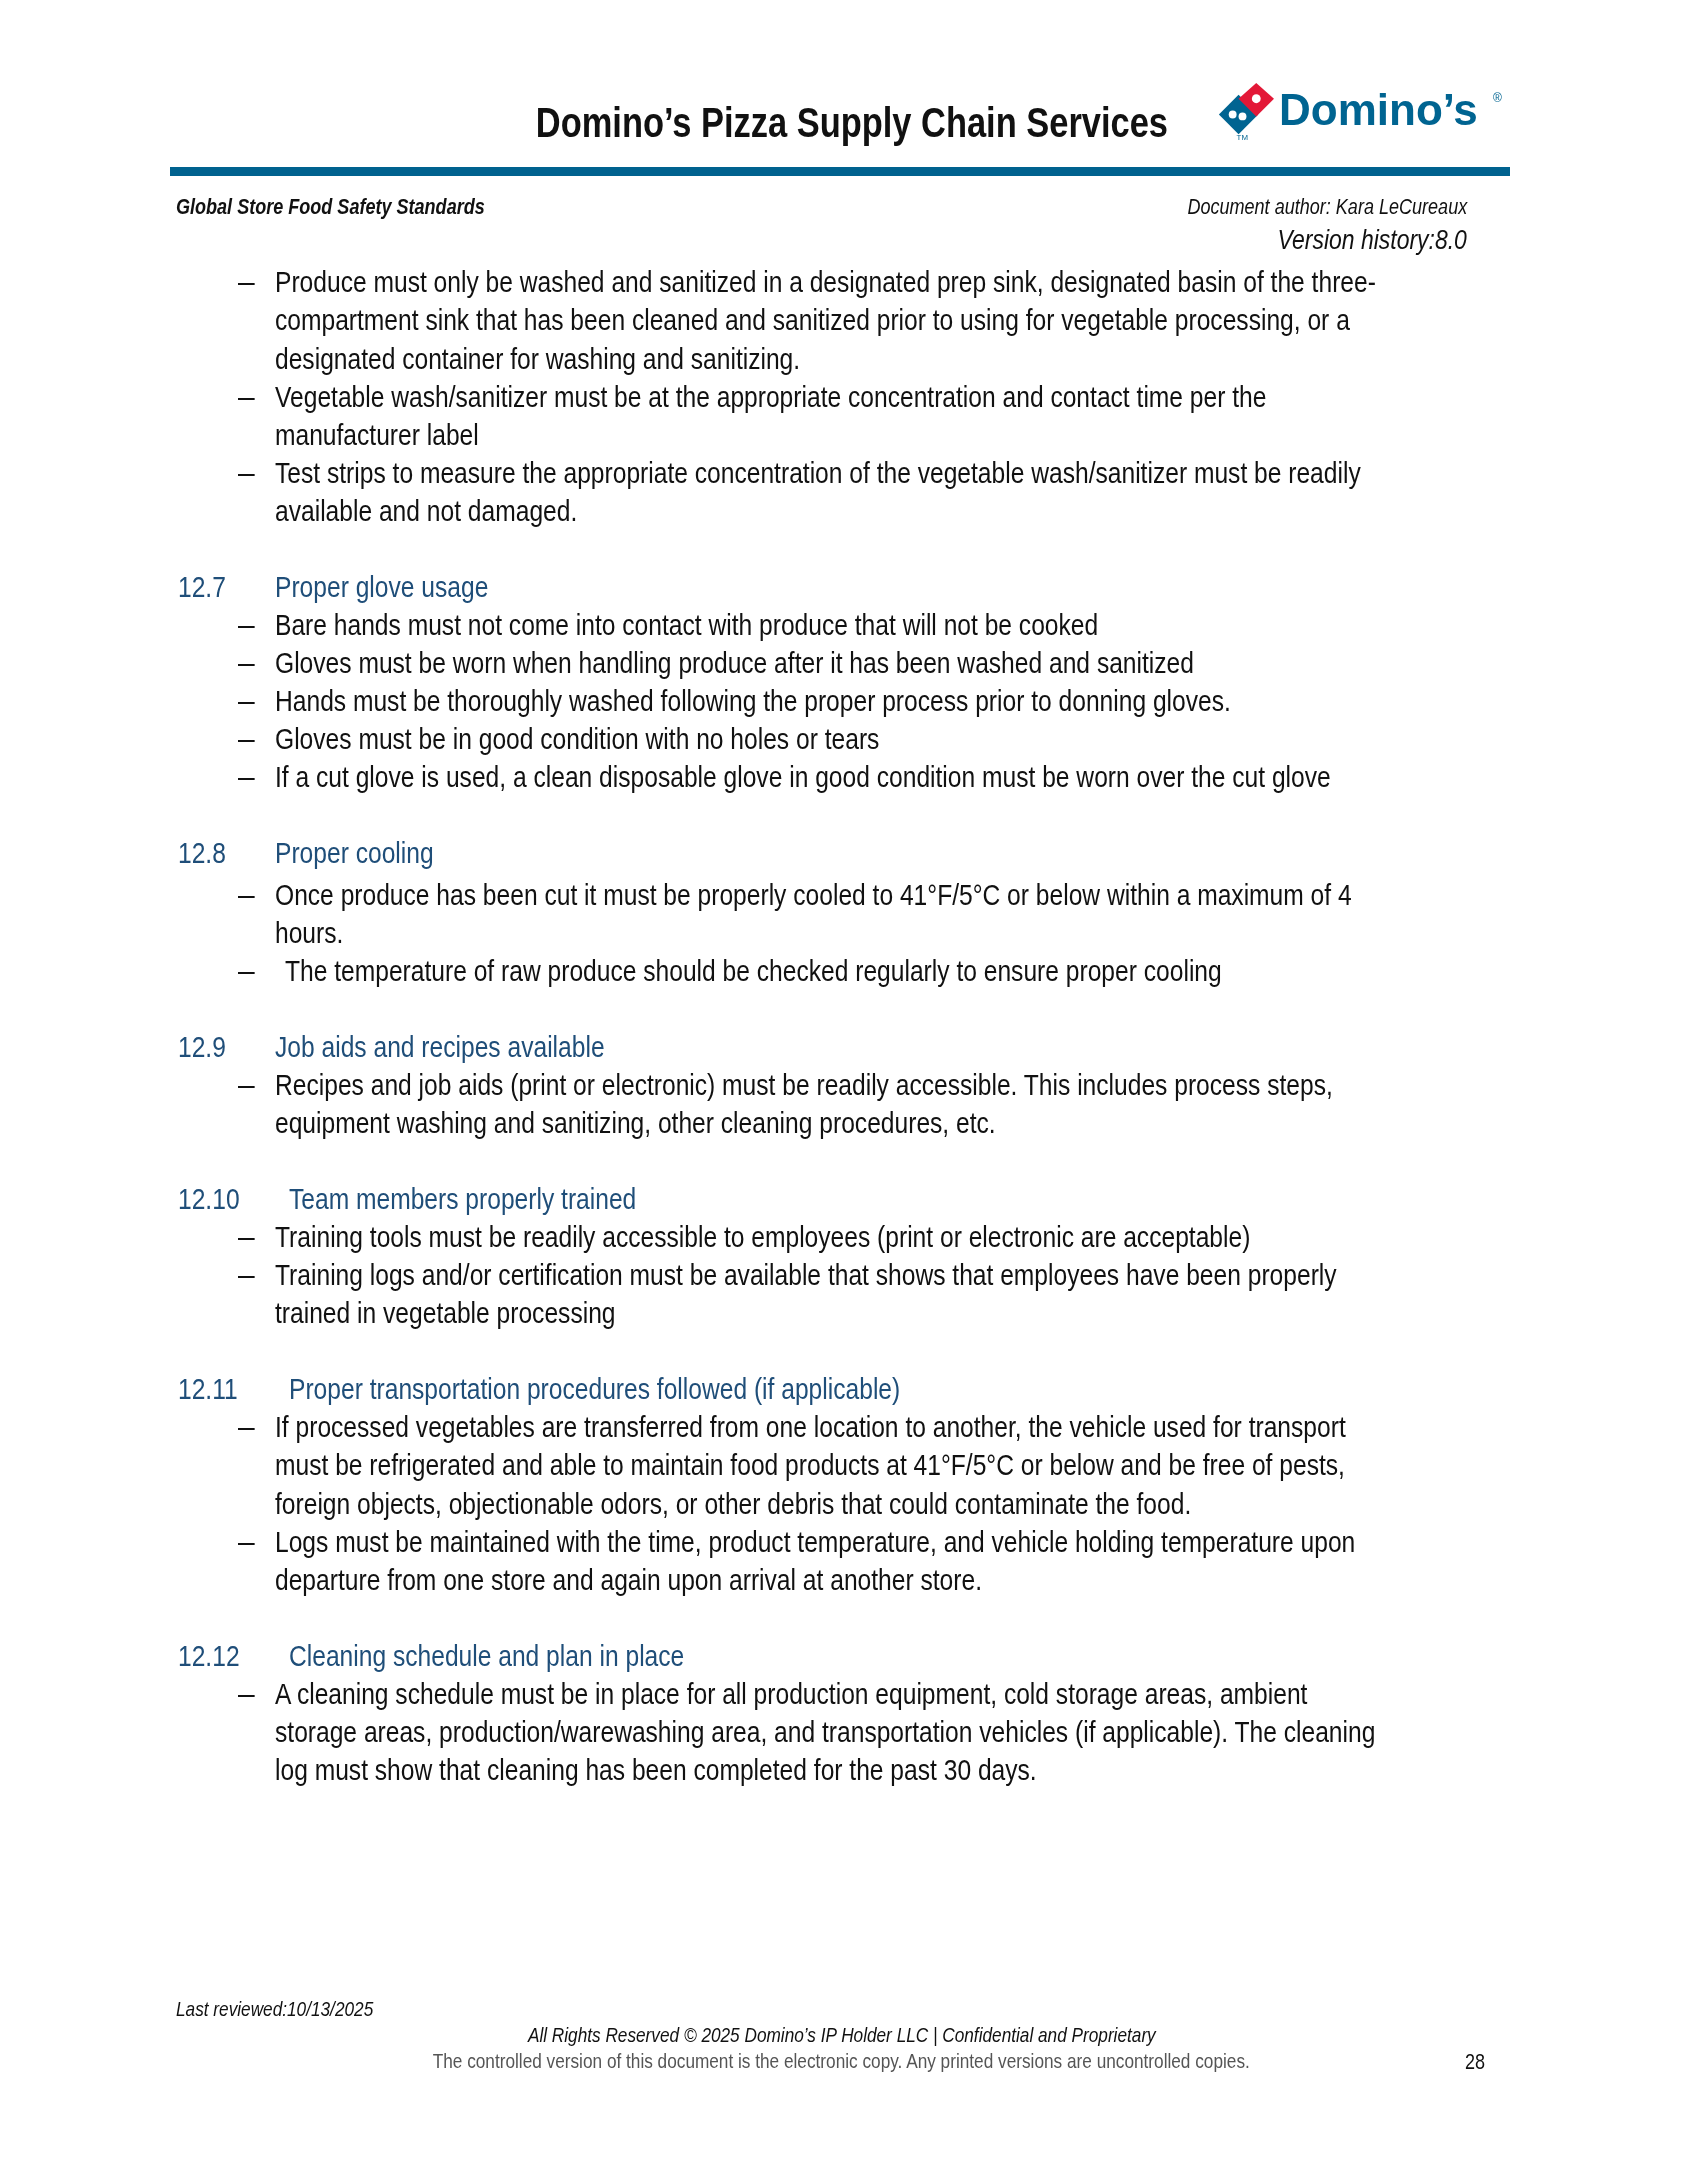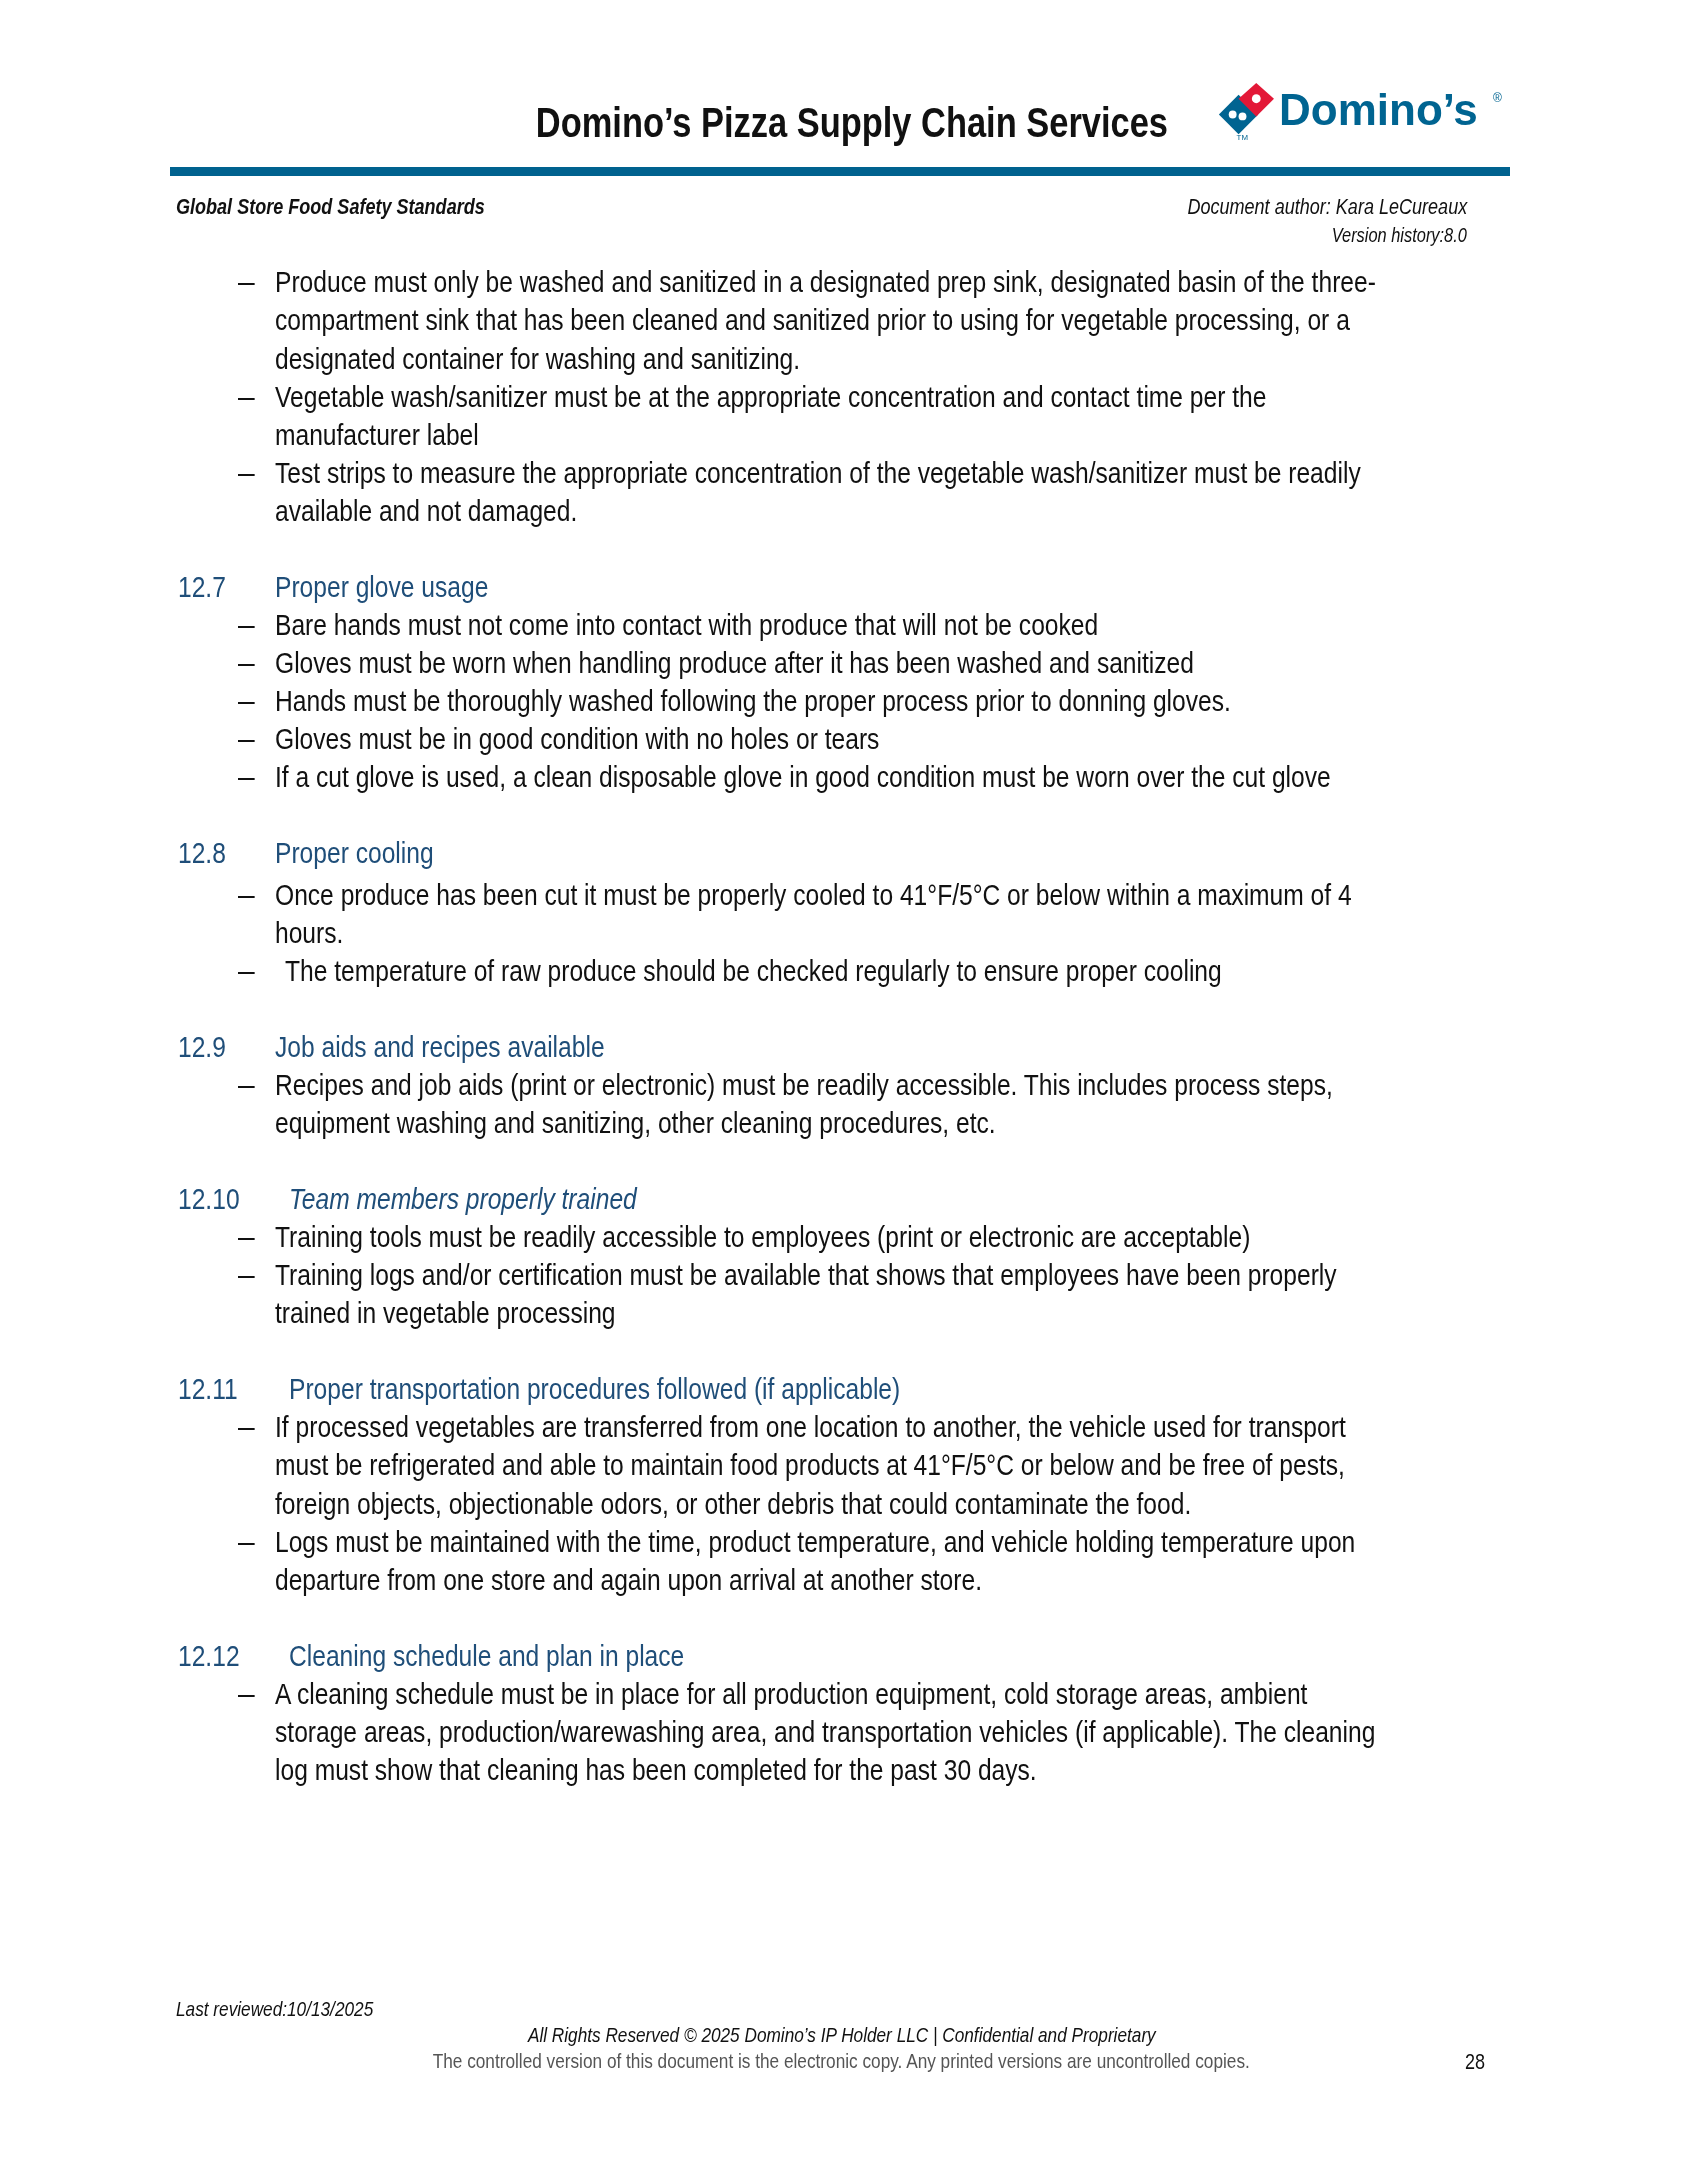--- a/index.html
+++ b/index.html
@@ -9,21 +9,21 @@
   .narrow { display: inline-block; transform-origin: left top; transform: scaleX(0.82); }
   .narrow-r { display: inline-block; transform-origin: right top; transform: scaleX(0.82); }
   .narrow-c { display: inline-block; transform-origin: center top; transform: scaleX(0.82); }
 
   
   #doc-title { right: 515px; top: 99px; font-size: 42px; font-weight: bold; color: #111; }
   #logo { position: absolute; left: 1216px; top: 81px; width: 297px; height: 61px; }
   #header-bar { position: absolute; left: 170px; top: 167px; width: 1340px; height: 9px; background: #00628f; }
   #doc-subtitle { left: 176px; top: 194px; font-size: 22px; font-style: italic; font-weight: bold; }
   #doc-author { right: 216px; top: 194px; font-size: 22px; font-style: italic; }
-  #doc-version { right: 216px; top: 224px; font-size: 20px; font-style: italic; }
+  #doc-version { right: 216px; top: 224px; font-size: 28px; font-style: italic; }
 
   
   .line { position: absolute; font-size: 30px; white-space: nowrap; line-height: 38px; }
   .dash { position: absolute; font-size: 30px; line-height: 38px; }
   .heading-num, .heading-text { position: absolute; font-size: 30px; color: #1f4e79; white-space: nowrap; line-height: 38px; }
 
   
   #last-reviewed { left: 176px; top: 1997px; font-size: 21px; font-style: italic; }
   #rights { left: 0; width: 1683px; text-align: center; top: 2023px; font-size: 21px; font-style: italic; }
   #controlled { left: 0; width: 1683px; text-align: center; top: 2049px; font-size: 21px; color: #555; }
@@ -92,21 +92,21 @@
     <div class="line" style="left: 275px; top: 876px;"><span class="narrow">Once produce has been cut it must be properly cooled to 41°F/5°C or below within a maximum of 4</span></div>
     <div class="line" style="left: 275px; top: 914px;"><span class="narrow">hours.</span></div>
     <div class="dash" style="left: 238px; top: 952px;">–</div>
     <div class="line" style="left: 275px; top: 952px; margin-left: 10px;"><span class="narrow">The temperature of raw produce should be checked regularly to ensure proper cooling</span></div>
     <div class="heading-num" style="left: 178px; top: 1028px;"><span class="narrow">12.9</span></div>
     <div class="heading-text" style="left: 275px; top: 1028px;"><span class="narrow">Job aids and recipes available</span></div>
     <div class="dash" style="left: 238px; top: 1066px;">–</div>
     <div class="line" style="left: 275px; top: 1066px;"><span class="narrow">Recipes and job aids (print or electronic) must be readily accessible. This includes process steps,</span></div>
     <div class="line" style="left: 275px; top: 1104px;"><span class="narrow">equipment washing and sanitizing, other cleaning procedures, etc.</span></div>
     <div class="heading-num" style="left: 178px; top: 1180px;"><span class="narrow">12.10</span></div>
-    <div class="heading-text" style="left: 289px; top: 1180px; font-style: italic;"><span class="narrow">Team members properly trained</span></div>
+    <div class="heading-text" style="left: 289px; top: 1180px;"><span class="narrow">Team members properly trained</span></div>
     <div class="dash" style="left: 238px; top: 1218px;">–</div>
     <div class="line" style="left: 275px; top: 1218px;"><span class="narrow">Training tools must be readily accessible to employees (print or electronic are acceptable)</span></div>
     <div class="dash" style="left: 238px; top: 1256px;">–</div>
     <div class="line" style="left: 275px; top: 1256px;"><span class="narrow">Training logs and/or certification must be available that shows that employees have been properly</span></div>
     <div class="line" style="left: 275px; top: 1294px;"><span class="narrow">trained in vegetable processing</span></div>
     <div class="heading-num" style="left: 178px; top: 1370px;"><span class="narrow">12.11</span></div>
     <div class="heading-text" style="left: 289px; top: 1370px;"><span class="narrow">Proper transportation procedures followed (if applicable)</span></div>
     <div class="dash" style="left: 238px; top: 1408px;">–</div>
     <div class="line" style="left: 275px; top: 1408px; text-decoration: underline;"><span class="narrow">If processed vegetables are transferred from one location to another, the vehicle used for transport</span></div>
     <div class="line" style="left: 275px; top: 1446px;"><span class="narrow">must be refrigerated and able to maintain food products at 41°F/5°C or below and be free of pests,</span></div>

